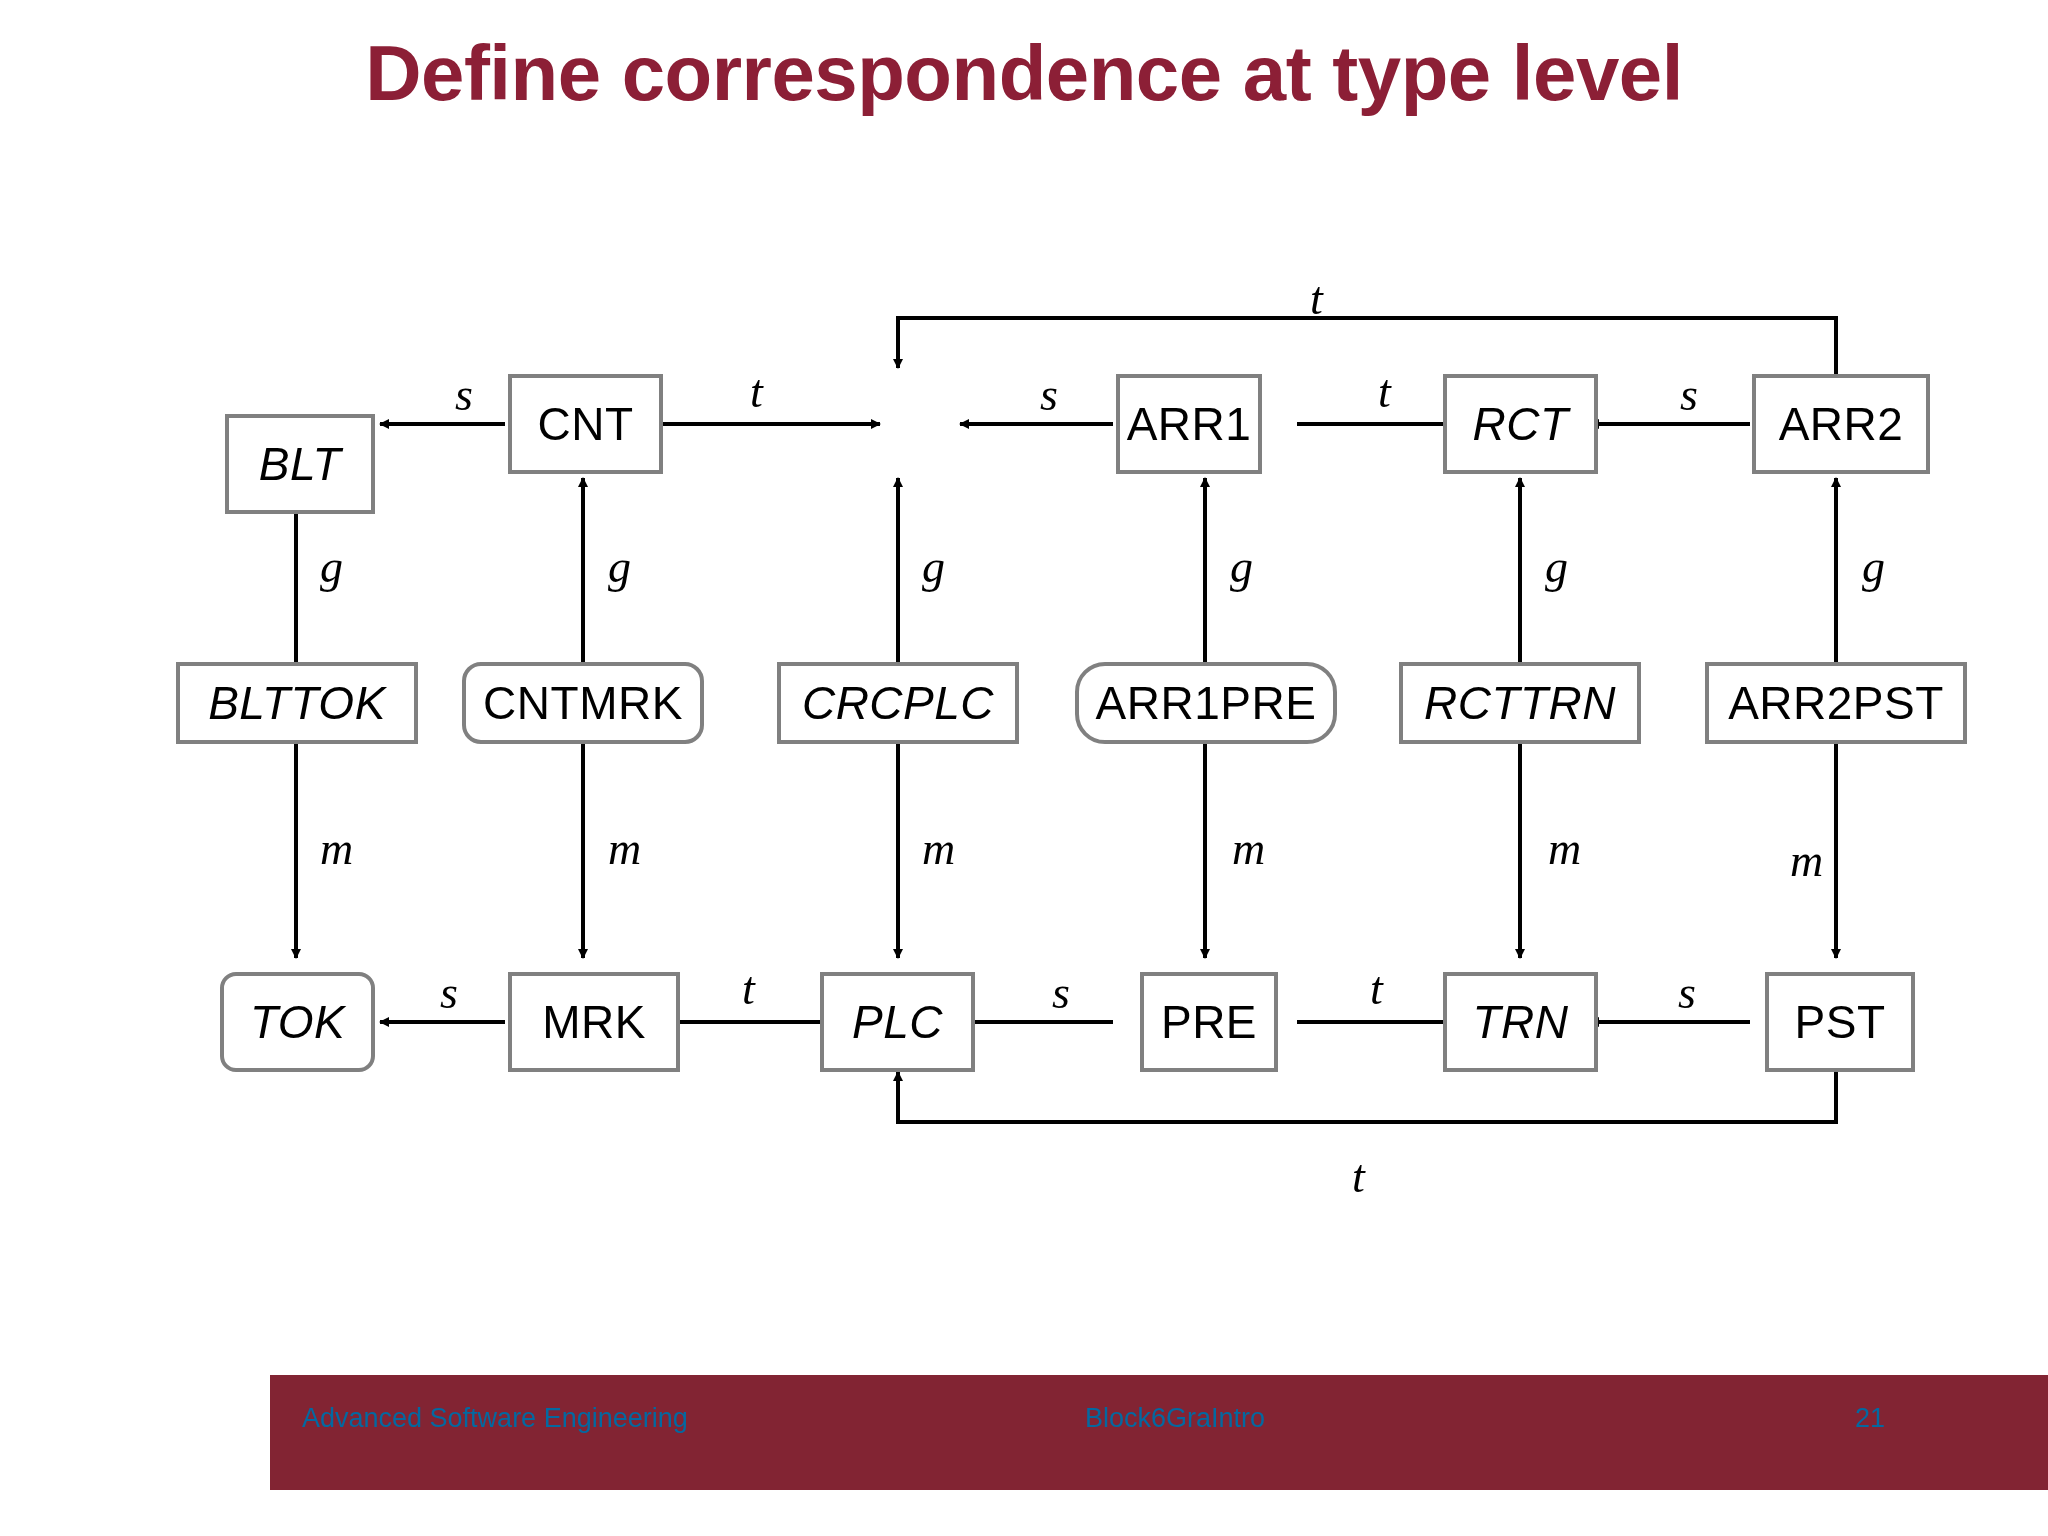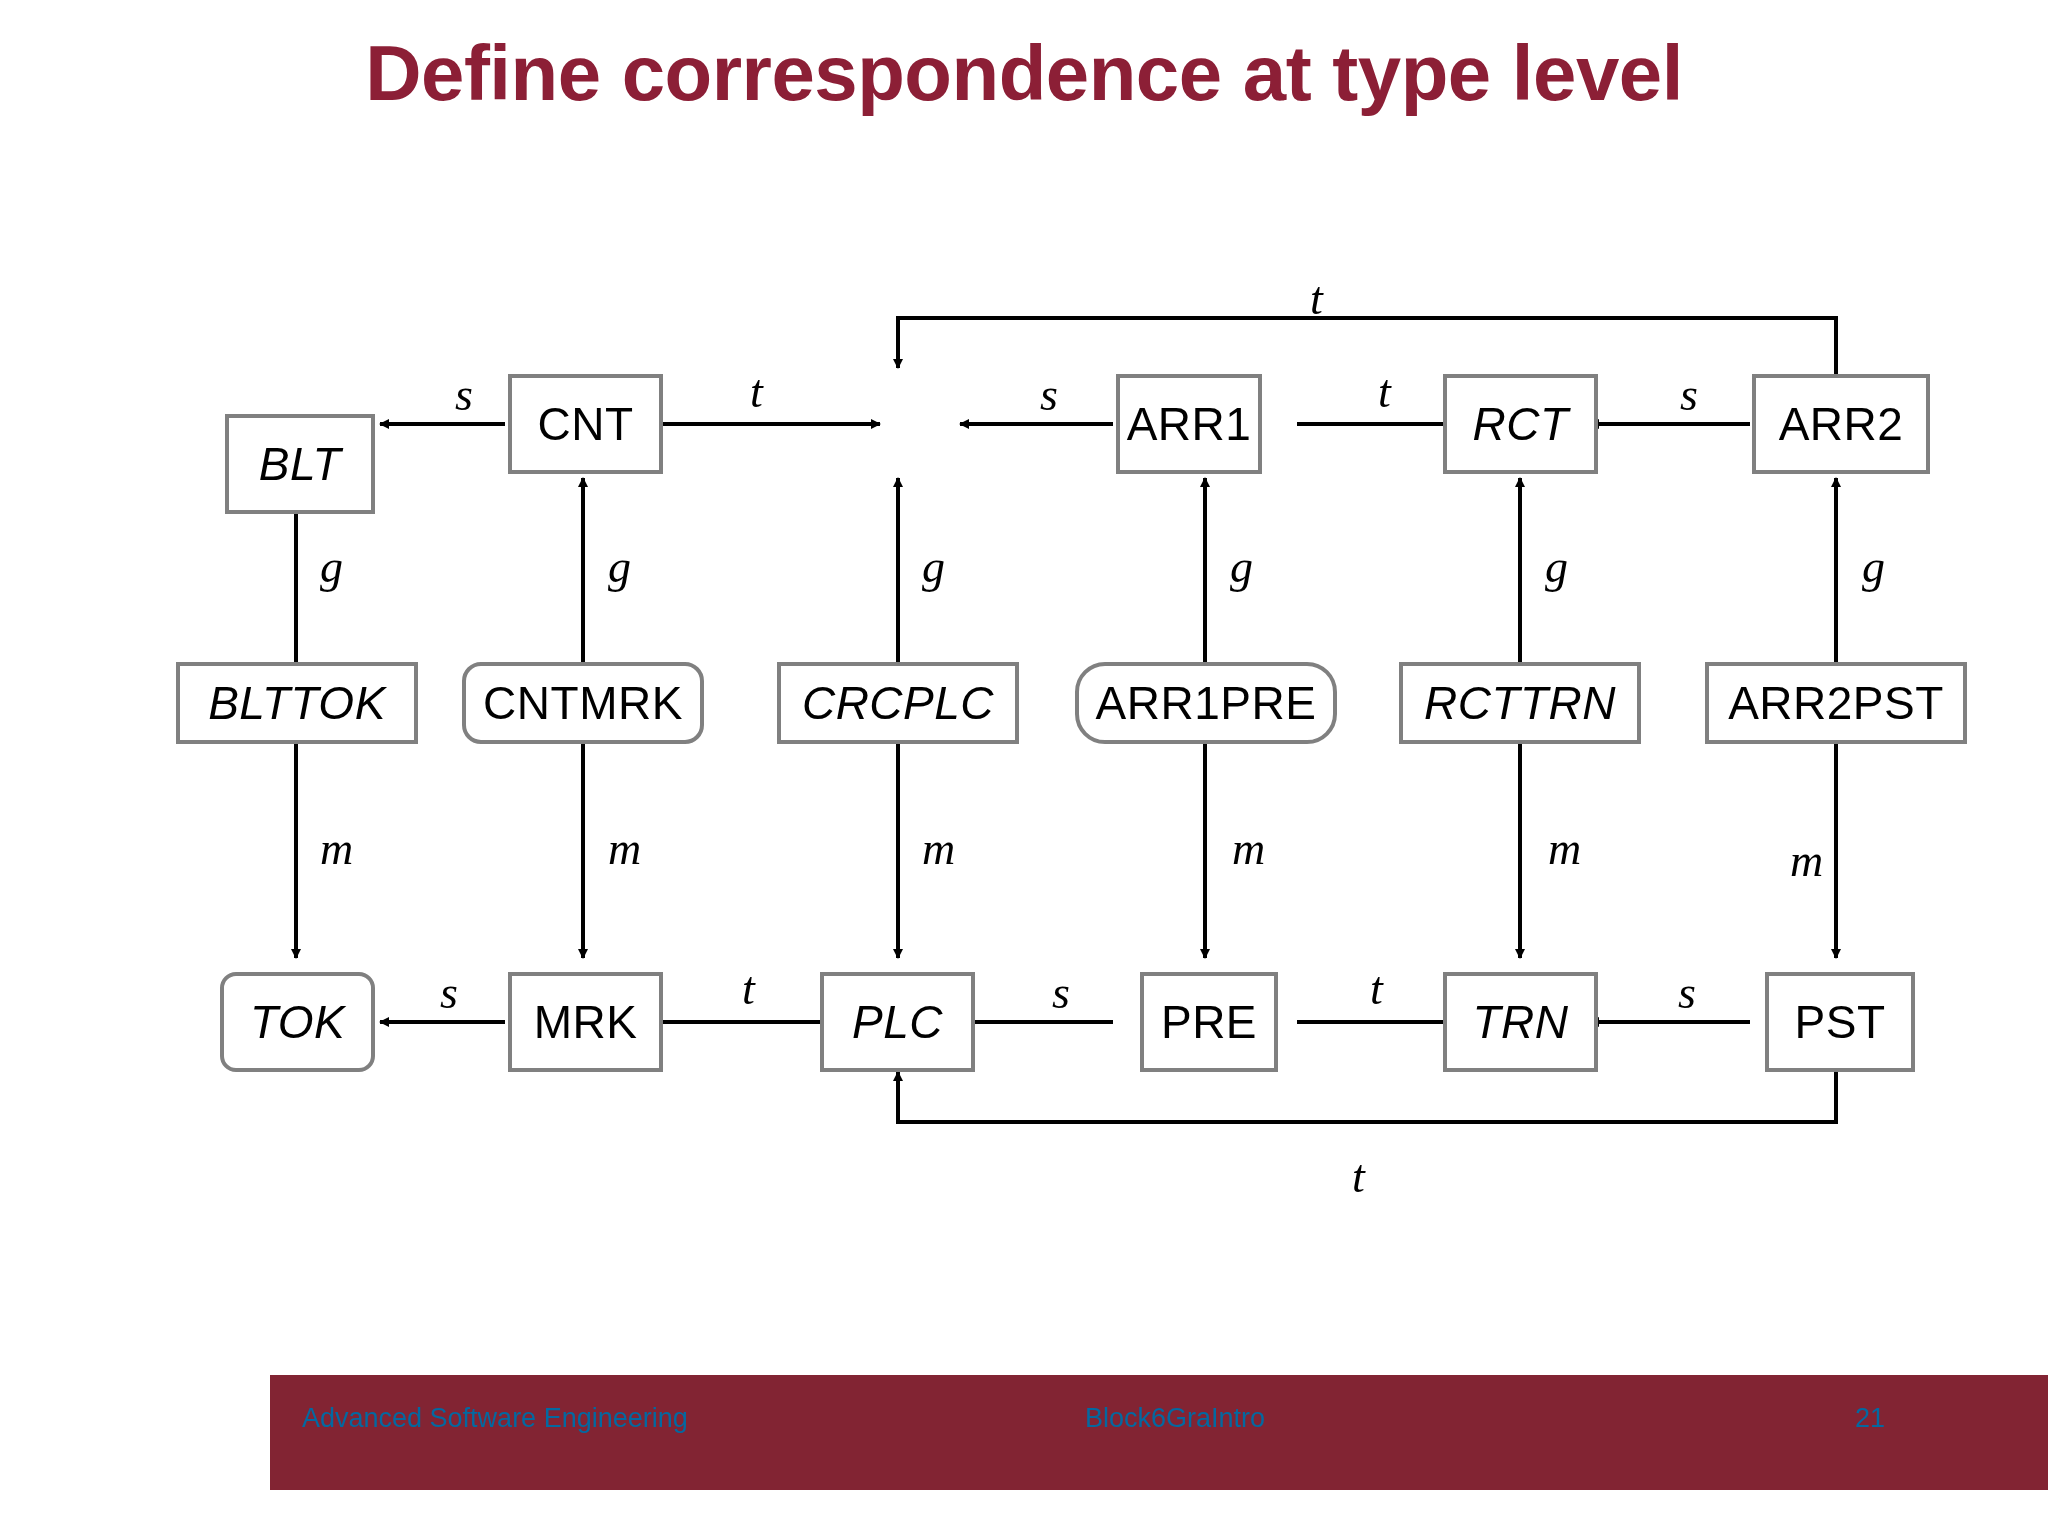--- a/index.html
+++ b/index.html
@@ -140,21 +140,21 @@
     <div class="node" style="left:1752px; top:374px; width:178px; height:100px;">ARR2</div>
 
     <div class="node italic" style="left:176px; top:662px; width:242px; height:82px;">BLTTOK</div>
     <div class="node" style="left:462px; top:662px; width:242px; height:82px;border-radius:19px;">CNTMRK</div>
     <div class="node italic" style="left:777px; top:662px; width:242px; height:82px;">CRCPLC</div>
     <div class="node" style="left:1075px; top:662px; width:262px; height:82px;border-radius:30px;">ARR1PRE</div>
     <div class="node italic" style="left:1399px; top:662px; width:242px; height:82px;">RCTTRN</div>
     <div class="node" style="left:1705px; top:662px; width:262px; height:82px;">ARR2PST</div>
 
     <div class="node italic" style="left:220px; top:972px; width:155px; height:100px;border-radius:16px;">TOK</div>
-    <div class="node" style="left:508px; top:972px; width:155px; height:100px;">MRK</div>
+    <div class="node" style="left:508px; top:972px; width:172px; height:100px;">MRK</div>
     <div class="node italic" style="left:820px; top:972px; width:155px; height:100px;">PLC</div>
     <div class="node" style="left:1140px; top:972px; width:138px; height:100px;">PRE</div>
     <div class="node italic" style="left:1443px; top:972px; width:155px; height:100px;">TRN</div>
     <div class="node" style="left:1765px; top:972px; width:150px; height:100px;">PST</div>
 
     <div class="edge-label" style="left:455px;  top:368px;">s</div>
     <div class="edge-label" style="left:750px;  top:365px;">t</div>
     <div class="edge-label" style="left:1040px; top:368px;">s</div>
     <div class="edge-label" style="left:1378px; top:365px;">t</div>
     <div class="edge-label" style="left:1680px; top:368px;">s</div>

